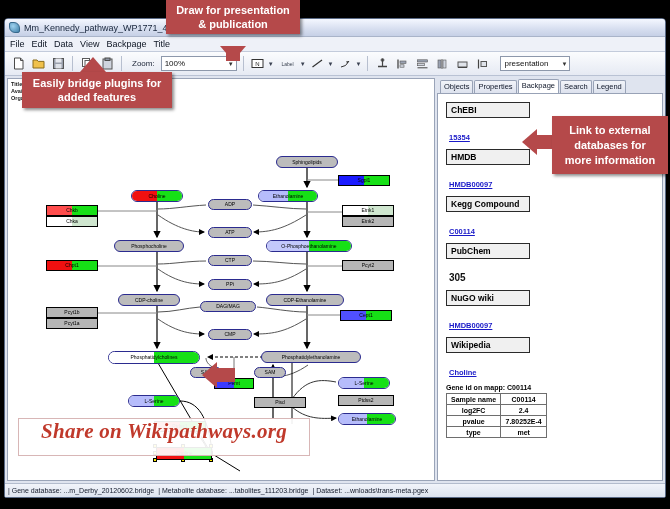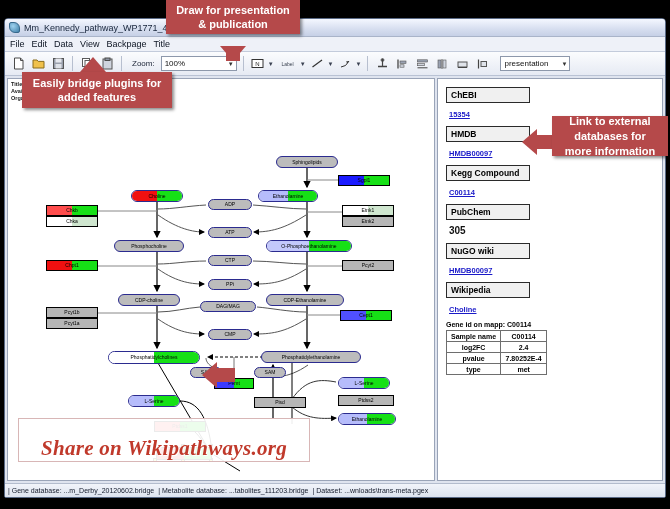--- a/index.html
+++ b/index.html
@@ -160,21 +160,21 @@
     flex: 1 1 auto; background: #fff;
     border: 1px solid #98a2b6;
     padding: 8px 6px 4px 8px;
     overflow: hidden; min-height: 0;
   }
   .db-head {
     border: 1px solid #2a2a2a;
     background: #f0f0f0;
     font-size: 8.5px; font-weight: bold; color: #000;
     padding: 2px 4px;
-    width: 84px; margin-bottom: 0;
+    width: 84px; margin-bottom: 8px;
   }
   .db-link {
     font-size: 7.5px; color: #1919c8;
     text-decoration: underline; font-weight: bold;
     display: inline-block; margin: 0 0 7px 3px;
   }
   .db-plain {
     font-size: 10px; color: #111; display: inline-block;
     margin: 0 0 7px 3px; font-weight: bold;
   }
@@ -230,24 +230,24 @@
   }
   .arrow-left {
     border-top: 13px solid transparent;
     border-bottom: 13px solid transparent;
     border-right: 15px solid #b5494a;
   }
   .arrow-left .stem { position:absolute; height: 14px; background: #b5494a; }
 
   #share-box {
     position: absolute; left: 18px; top: 418px;
-    width: 292px; height: 44px;
+    width: 292px; height: 38px;
     border: 1px solid #d8b6b6;
     background: rgba(255,255,255,.92);
-    display: flex; align-items: flex-end; justify-content: center;
+    display: flex; align-items: flex-start; justify-content: center;
     z-index: 45;
   }
   #share-text {
     font-family: "Liberation Serif", serif;
     font-style: italic; font-weight: bold;
     font-size: 21px; color: #c0392b;
     text-shadow: 1px 1px 0 rgba(255,255,255,.9);
     letter-spacing: .3px;
   }
 </style>
@@ -620,20 +620,27 @@
         <div class="node gene" style="left:146px;top:342px;width:52px;height:11px;background:none;">
           <div class="halfsplit">
               <div style="background:#ff5555"></div>
               <div style="background:#16e016"></div>
             </div>
           <span class="nlabel">Ptdss1</span>
         </div>
       </div>
 
       <div id="side">
+        <div id="tabrow">
+          <div class="tab">Objects</div>
+          <div class="tab">Properties</div>
+          <div class="tab active">Backpage</div>
+          <div class="tab">Search</div>
+          <div class="tab">Legend</div>
+        </div>
 
         <div id="backpage">
           <div class="db-head">ChEBI</div>
           <a class="db-link" href="#">15354</a>
 
           <div class="db-head">HMDB</div>
           <a class="db-link" href="#">HMDB00097</a>
 
           <div class="db-head">Kegg Compound</div>
           <a class="db-link" href="#">C00114</a>
@@ -684,21 +691,21 @@
   <div class="arrow-down" style="left:220px;top:46px;">
     <div class="stem" style="left:-7px;top:-14px;height:14px;"></div>
   </div>
 
   <div class="callout" style="left:22px;top:72px;width:150px;height:36px;white-space:pre-line;">Easily bridge plugins for
 added features</div>
   <div class="arrow-up" style="left:80px;top:57px;">
     <div class="stem" style="left:-7px;top:15px;height:13px;"></div>
   </div>
 
-  <div class="callout" style="left:552px;top:116px;width:116px;height:40px;white-space:pre-line;line-height:15px;">Link  to external
+  <div class="callout" style="left:552px;top:116px;width:116px;height:58px;white-space:pre-line;line-height:15px;">Link  to external
 databases  for
 more information</div>
   <div class="arrow-left" style="left:522px;top:129px;">
     <div class="stem" style="left:15px;top:-7px;width:18px;"></div>
   </div>
 
   <div class="arrow-left" style="left:202px;top:362px;">
     <div class="stem" style="left:15px;top:-7px;width:18px;"></div>
   </div>
 

